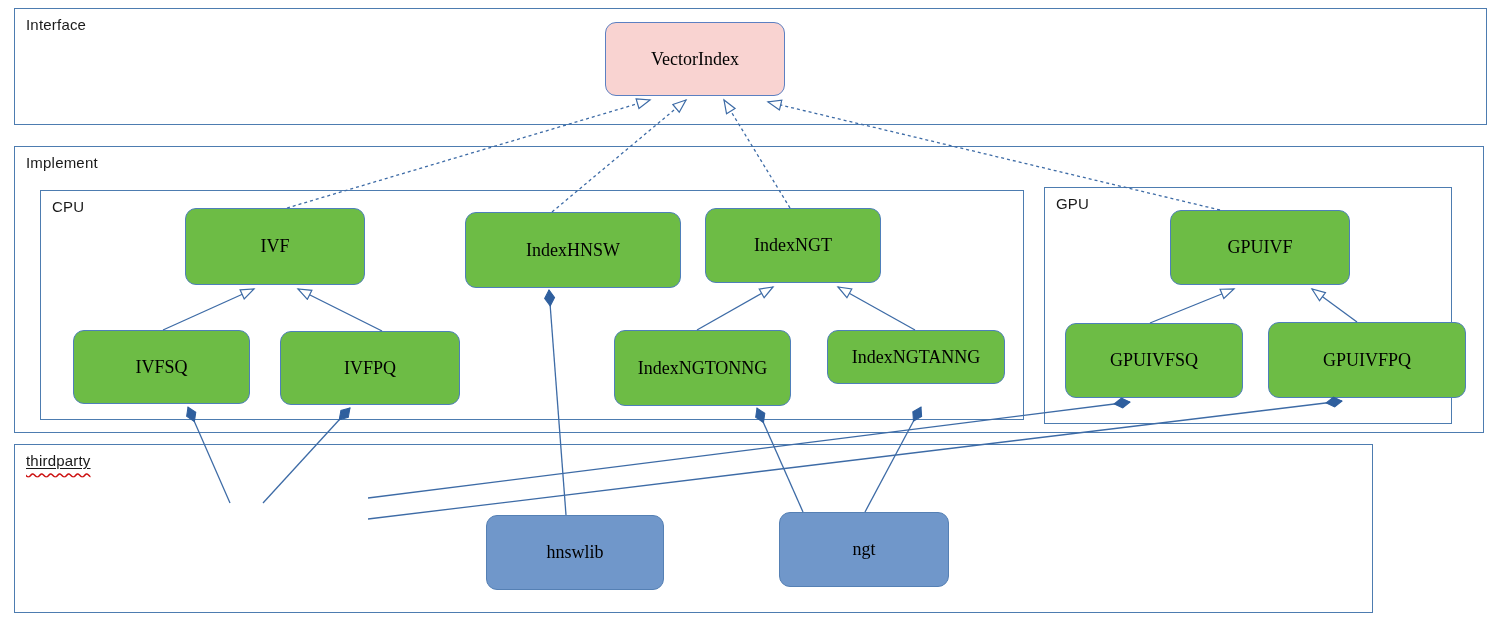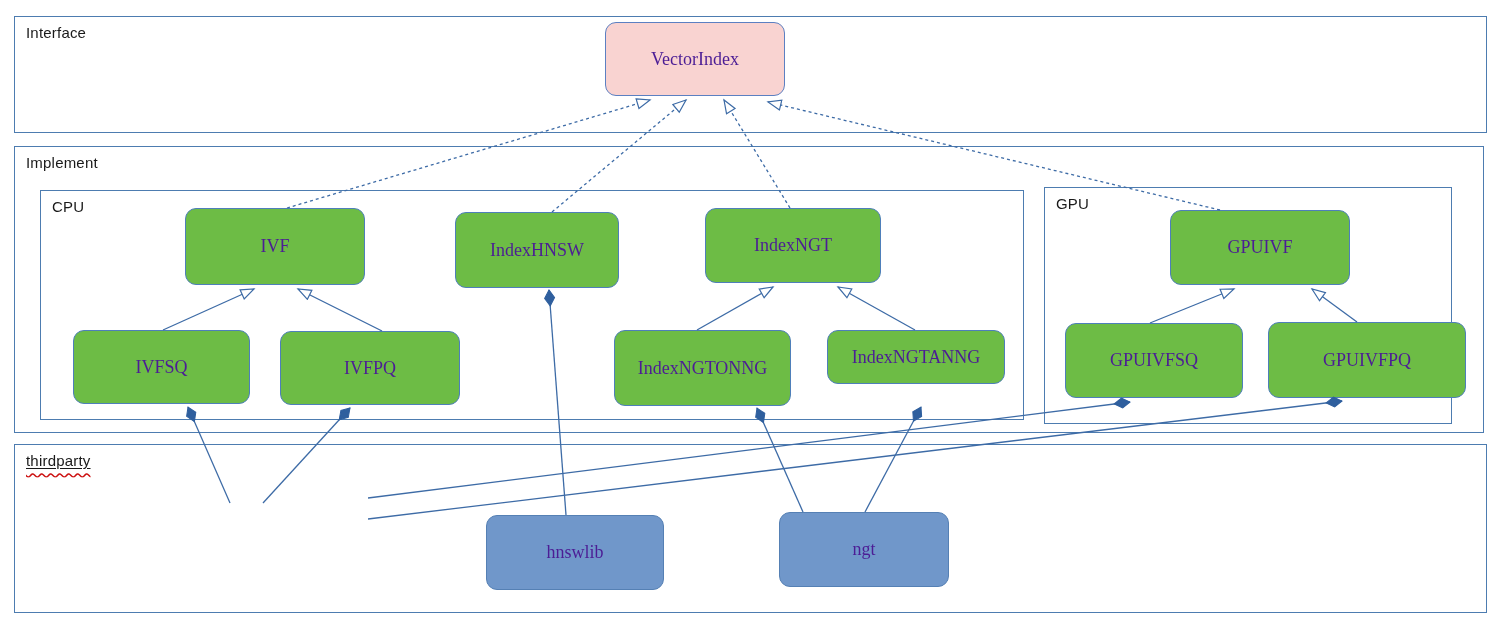--- a/index.html
+++ b/index.html
@@ -23,64 +23,64 @@
   .frame-label.spellchecked .inner{
     text-decoration:underline solid #1a1a1a;
     text-underline-offset:2px;
   }
   
   .node{
     position:absolute;border-radius:11px;display:flex;align-items:center;justify-content:center;
     z-index:2;box-sizing:border-box;border:1.6px solid;
   }
   .node-label{
-    font-family:"Liberation Serif",serif;font-size:18px;color:#4c1d95;white-space:nowrap;
+    font-family:"Liberation Serif",serif;font-size:18px;color:#000000;white-space:nowrap;
   }
   .node.pink {background:var(--node_pink_fill,#f9d3d1); border-color:var(--node_pink_border,#5c80c2);}
   .node.green{background:var(--node_green_fill,#6dbc45);border-color:var(--node_green_border,#4e7fba);}
   .node.blue {background:var(--node_blue_fill,#7097ca); border-color:var(--node_blue_border,#5580b4);}
   
   svg.edges{position:absolute;left:0;top:0;z-index:3;pointer-events:none;}
   .edge{stroke:var(--edge_line,#3d6ba6);stroke-width:1.3;fill:none;}
   .edge.realization{stroke-dasharray:3 3;}
 </style>
 </head>
 <body>
 
 <div class="canvas">
 
-  <div class="frame" style="left:14px;top:16px;width:1473px;height:117px">
+  <div class="frame" style="left:14px;top:8px;width:1473px;height:117px">
     <span class="frame-label">Interface</span>
   </div>
 
   <div class="frame" style="left:14px;top:146px;width:1470px;height:287px">
     <span class="frame-label">Implement</span>
   </div>
 
   <div class="frame" style="left:40px;top:190px;width:984px;height:230px">
     <span class="frame-label">CPU</span>
   </div>
 
   <div class="frame" style="left:1044px;top:187px;width:408px;height:237px">
     <span class="frame-label">GPU</span>
   </div>
 
-  <div class="frame" style="left:14px;top:444px;width:1473px;height:169px">
+  <div class="frame" style="left:14px;top:444px;width:1359px;height:169px">
     <span class="frame-label spellchecked"><span class="inner">thirdparty</span></span>
   </div>
 
   <div class="node pink" style="left:605px;top:22px;width:180px;height:74px">
     <span class="node-label">VectorIndex</span>
   </div>
 
   <div class="node green" style="left:185px;top:208px;width:180px;height:77px">
     <span class="node-label">IVF</span>
   </div>
 
-  <div class="node green" style="left:455px;top:212px;width:164px;height:76px">
+  <div class="node green" style="left:465px;top:212px;width:216px;height:76px">
     <span class="node-label">IndexHNSW</span>
   </div>
 
   <div class="node green" style="left:705px;top:208px;width:176px;height:75px">
     <span class="node-label">IndexNGT</span>
   </div>
 
   <div class="node green" style="left:73px;top:330px;width:177px;height:74px">
     <span class="node-label">IVFSQ</span>
   </div>

